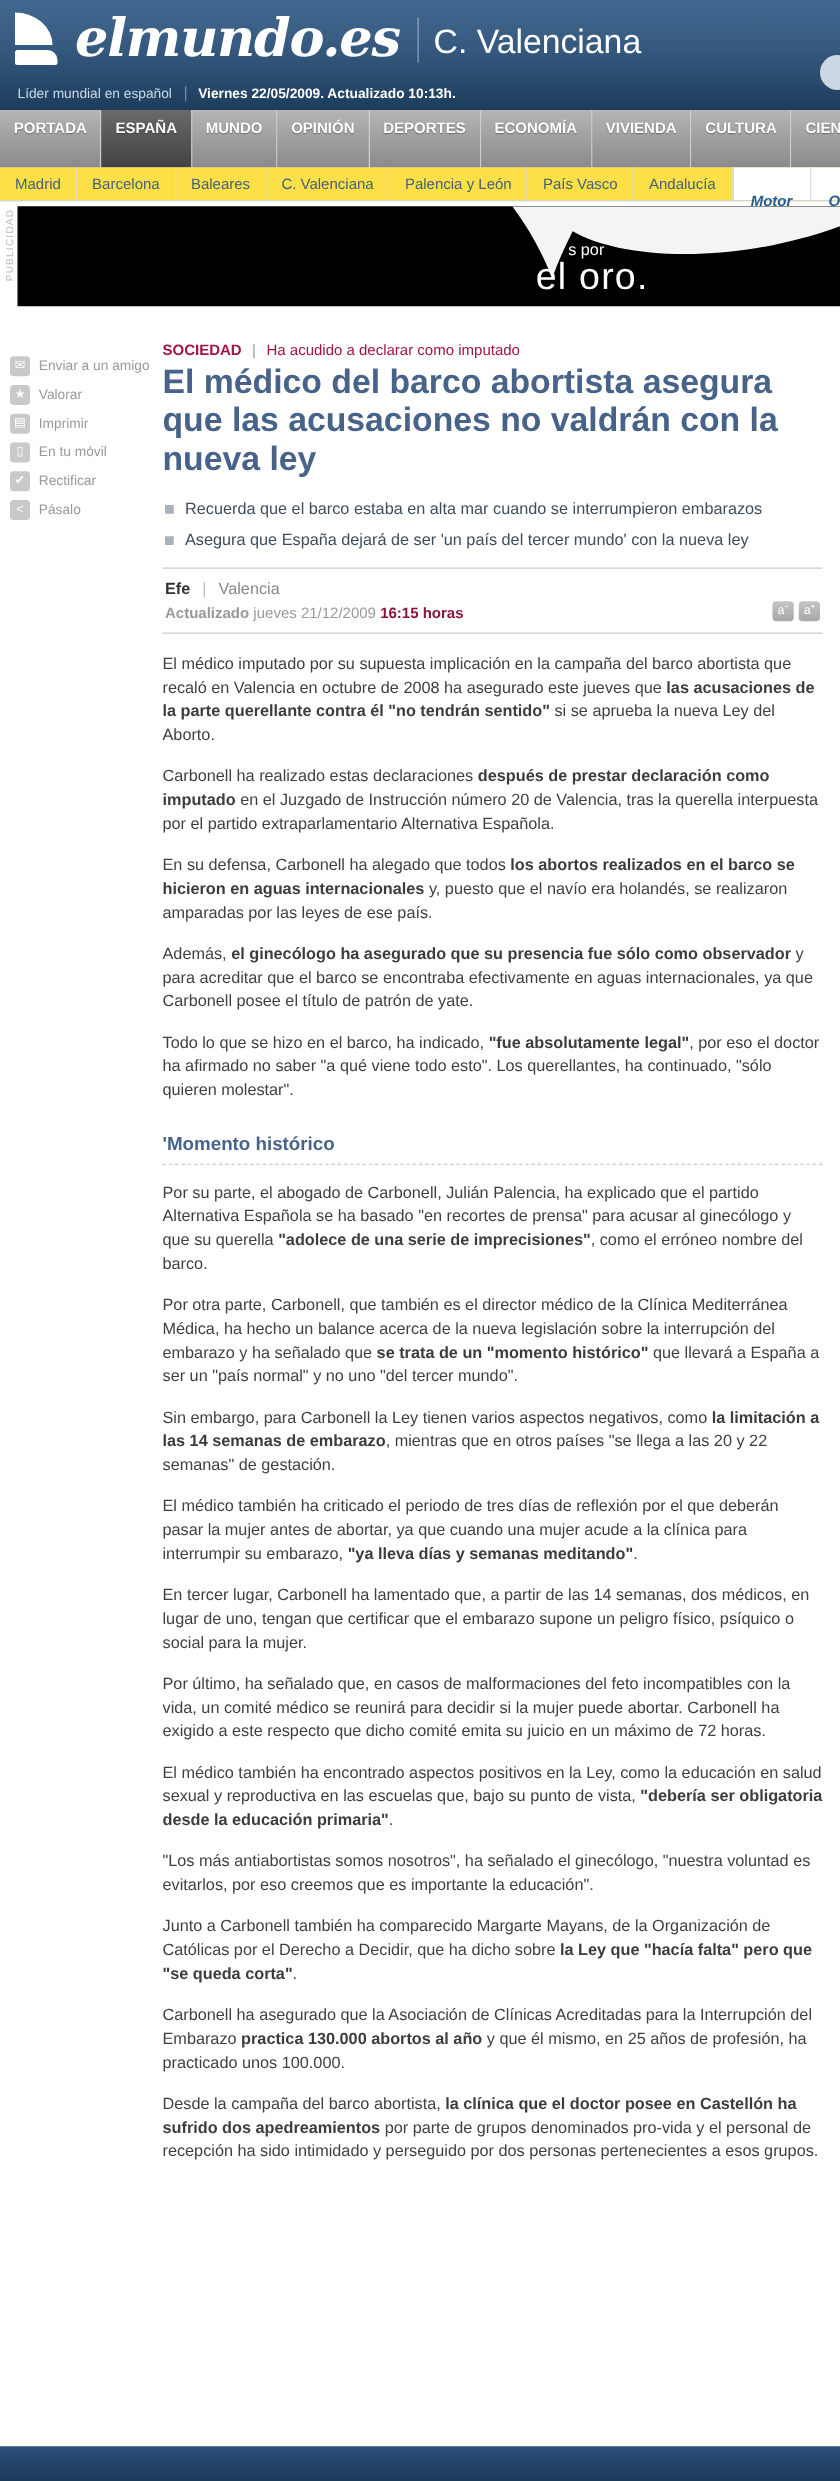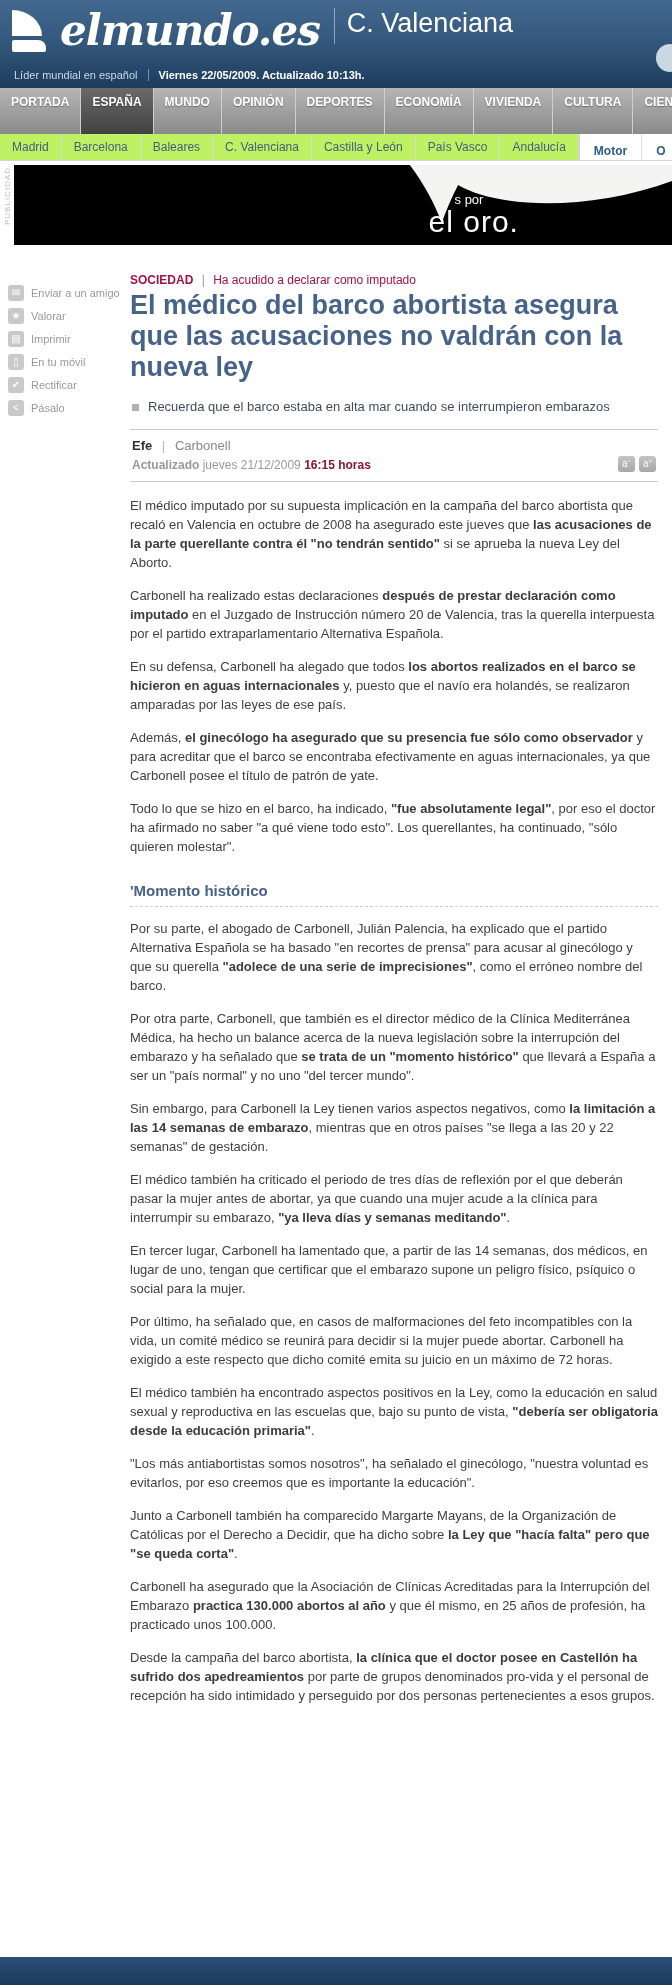--- a/index.html
+++ b/index.html
@@ -2,43 +2,43 @@
 <html><head>
 <meta charset="utf-8">
 <style>
   * { margin:0; padding:0; box-sizing:border-box; }
   html,body { background:#fff; }
   body { width:672px; font-family:"Liberation Sans", sans-serif; overflow-x:hidden; }
   .page { width:672px; min-height:1985px; display:flex; flex-direction:column; }
 
   
   .masthead { position:relative; height:88px; background:linear-gradient(#43688f 0%, #35597e 45%, #1c3c5c 100%); overflow:hidden; }
-  .logo-row { display:flex; align-items:flex-start; padding:8px 0 0 12px; }
+  .logo-row { display:flex; align-items:flex-end; padding:8px 0 0 12px; }
   .logo-mark { width:40px; height:46px; margin-right:8px; position:relative; }
   .logo-mark .arc { position:absolute; left:0; top:2px; width:30px; height:26px; background:#fff; border-radius:0 100% 0 0; }
   .logo-mark .bar { position:absolute; left:0; top:32px; width:34px; height:12px; background:#fff; border-radius:2px 8px 2px 2px; }
   .logo-text { color:#fff; font-family:"DejaVu Serif", serif; font-style:italic; font-weight:bold; font-size:42px; line-height:46px; letter-spacing:-1px; }
   .mast-divider { width:1px; height:36px; background:rgba(255,255,255,.45); margin:0 12px 4px 14px; }
   .section-title { color:#fff; font-size:27px; line-height:30px; margin-bottom:6px; font-weight:normal; }
   .mast-bottom { position:absolute; left:14px; bottom:7px; display:flex; align-items:flex-end; }
   .tagline { color:#c9d9e8; font-size:11px; }
   .mast-bottom .vline { width:1px; height:12px; background:rgba(255,255,255,.4); margin:0 10px; }
   .dateline { color:#fff; font-size:11px; font-weight:bold; }
   .header-badge { position:absolute; right:-12px; top:44px; width:28px; height:28px; border-radius:50%; background:#dde7f0; opacity:.9; }
 
   
   .mainnav { height:46px; display:flex; background:linear-gradient(#b9b9b9,#8d8d8d); overflow:hidden; }
   .navitem { flex:0 0 auto; padding:0 11px; line-height:29px; font-size:12px; font-weight:bold; color:#fff; text-shadow:0 1px 1px rgba(0,0,0,.35); background:linear-gradient(#b5b5b5,#8a8a8a); border-right:1px solid #cfcfcf; cursor:pointer; white-space:nowrap; }
   .navitem.active { background:linear-gradient(#6a6a6a,#424242); }
 
   
-  .subnav { height:27px; background:#bef264; border-bottom:1px solid #d5d5d5; display:flex; align-items:stretch; font-size:12px; }
+  .subnav { height:27px; background:#fde047; border-bottom:1px solid #d5d5d5; display:flex; align-items:stretch; font-size:12px; }
   .subitem { padding:0 12px; line-height:26px; color:#44607c; border-right:1px solid #d9d9d9; cursor:pointer; white-space:nowrap; }
   .subnav-right { margin-left:auto; display:flex; background:#fff; border-left:1px solid #ccc; }
-  .subitem-right { padding:4px 14px; line-height:26px; color:#2a5e8c; font-weight:bold; border-right:1px solid #ddd; cursor:pointer; }
+  .subitem-right { padding:14px 14px; line-height:26px; color:#2a5e8c; font-weight:bold; border-right:1px solid #ddd; cursor:pointer;font-style:italic; }
 
   
   .ad-wrap { display:flex; margin-top:4px; }
   .publicidad { width:14px; display:flex; align-items:flex-start; justify-content:center; }
   .publicidad span { writing-mode:vertical-rl; transform:rotate(180deg); font-size:8px; color:#bdbdbd; letter-spacing:1px; margin-top:2px; }
   .ad-banner { position:relative; flex:1; height:80px; background:#000; overflow:hidden; cursor:pointer; }
   .ad-banner svg { position:absolute; inset:0; width:100%; height:100%; }
   .ad-text { position:absolute; left:63%; bottom:8px; color:#fff; line-height:1; }
   .ad-text .l1 { font-size:13px; display:block; margin-left:26px; margin-bottom:1px; }
   .ad-text .l2 { font-size:30px; display:block; letter-spacing:1px; }
@@ -113,21 +113,21 @@
       <div class="navitem">CULTURA</div>
       <div class="navitem">CIENCIA</div>
     </div>
 
   <div class="subnav">
     <div class="subnav-left" style="display:flex;">
         <div class="subitem">Madrid</div>
         <div class="subitem">Barcelona</div>
         <div class="subitem">Baleares</div>
         <div class="subitem">C. Valenciana</div>
-        <div class="subitem">Castilla y León</div>
+        <div class="subitem">Palencia y León</div>
         <div class="subitem">País Vasco</div>
         <div class="subitem">Andalucía</div>
       </div>
     <div class="subnav-right">
         <div class="subitem-right">Motor</div>
         <div class="subitem-right">O</div>
       </div>
   </div>
 
   <div class="ad-wrap">
@@ -181,27 +181,31 @@
         <span class="txt">Ha acudido a declarar como imputado</span>
       </div>
 
       <h1 class="headline">El médico del barco abortista asegura que las acusaciones no valdrán con la nueva ley</h1>
 
       <div class="bullets">
           <div class="bullet">
             <div class="sq"></div>
             <div class="btxt">Recuerda que el barco estaba en alta mar cuando se interrumpieron embarazos</div>
           </div>
+          <div class="bullet">
+            <div class="sq"></div>
+            <div class="btxt">Asegura que España dejará de ser 'un país del tercer mundo' con la nueva ley</div>
+          </div>
         </div>
 
       <div class="byline-block">
         <div class="byline">
           <span class="agency">Efe</span>
           <span class="bsep">|</span>
-          <span class="loc">Carbonell</span>
+          <span class="loc">Valencia</span>
         </div>
         <div class="updated">
           <span class="ulabel">Actualizado</span>
           <span> </span>
           <span>jueves 21/12/2009</span>
           <span> </span>
           <span class="utime">16:15 horas</span>
         </div>
         <div class="font-buttons">
           <div class="fbtn">a⁻</div>

